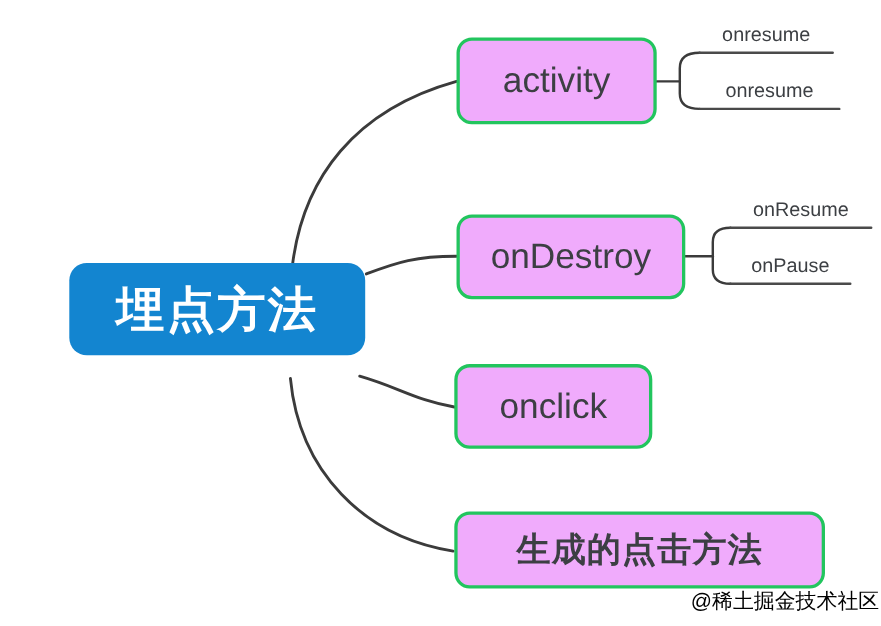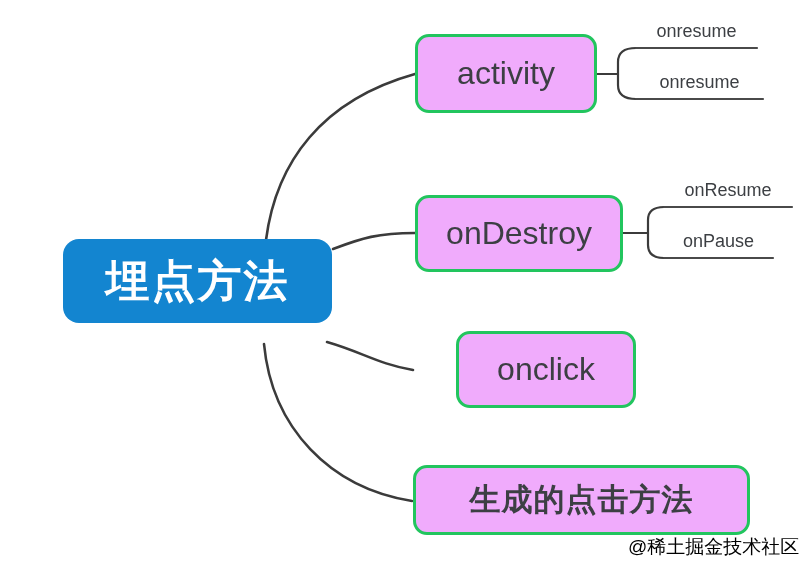--- a/index.html
+++ b/index.html
@@ -46,21 +46,21 @@
   .topic {
     background: #f0abfc;
     border: 3px solid #22c55e;
     border-radius: 14px;
     color: #3c3f43;
     font-size: 32px;
     font-weight: 500;
   }
   .topic-activity  { left: 415px; top: 34px;  width: 182px; height: 79px; }
   .topic-fragment  { left: 415px; top: 195px; width: 208px; height: 77px; }
-  .topic-onclick   { left: 413px; top: 331px; width: 180px; height: 77px; margin-left: 43px; }
+  .topic-onclick   { left: 413px; top: 331px; width: 180px; height: 77px; }
   .topic-generated { left: 413px; top: 465px; width: 337px; height: 70px; font-weight: 700; font-size: 31px; letter-spacing: 1px; }
 
   .child-label {
     position: absolute;
     height: 24px;
     display: flex;
     align-items: flex-start;
     justify-content: center;
     color: #3c3f43;
     font-size: 18px;

